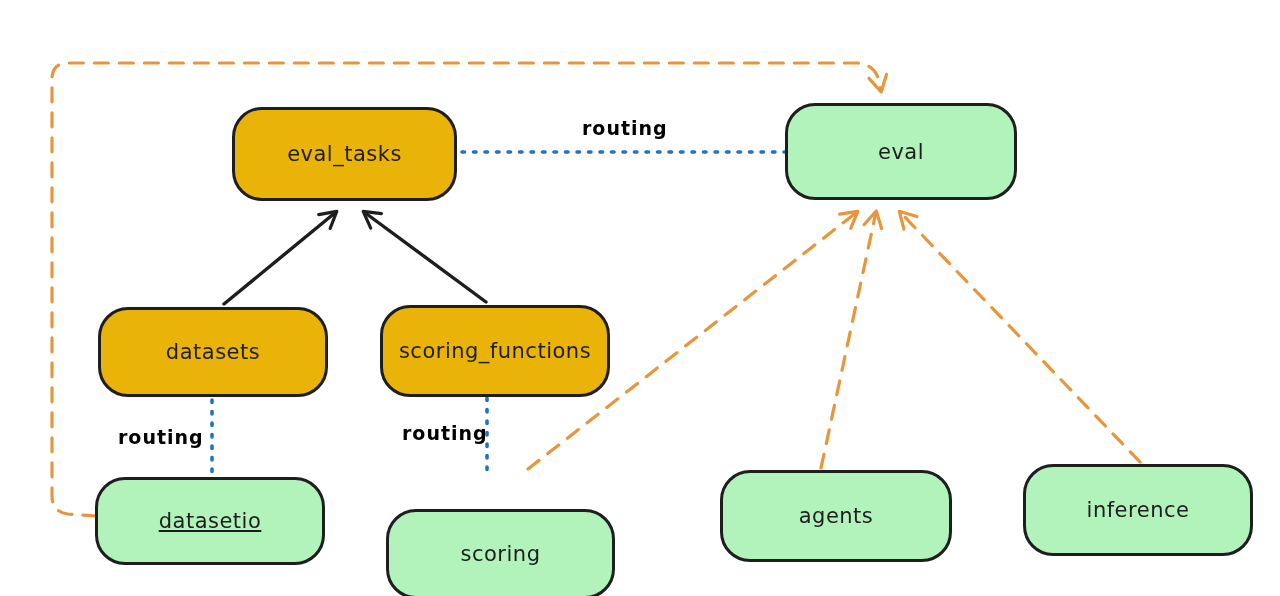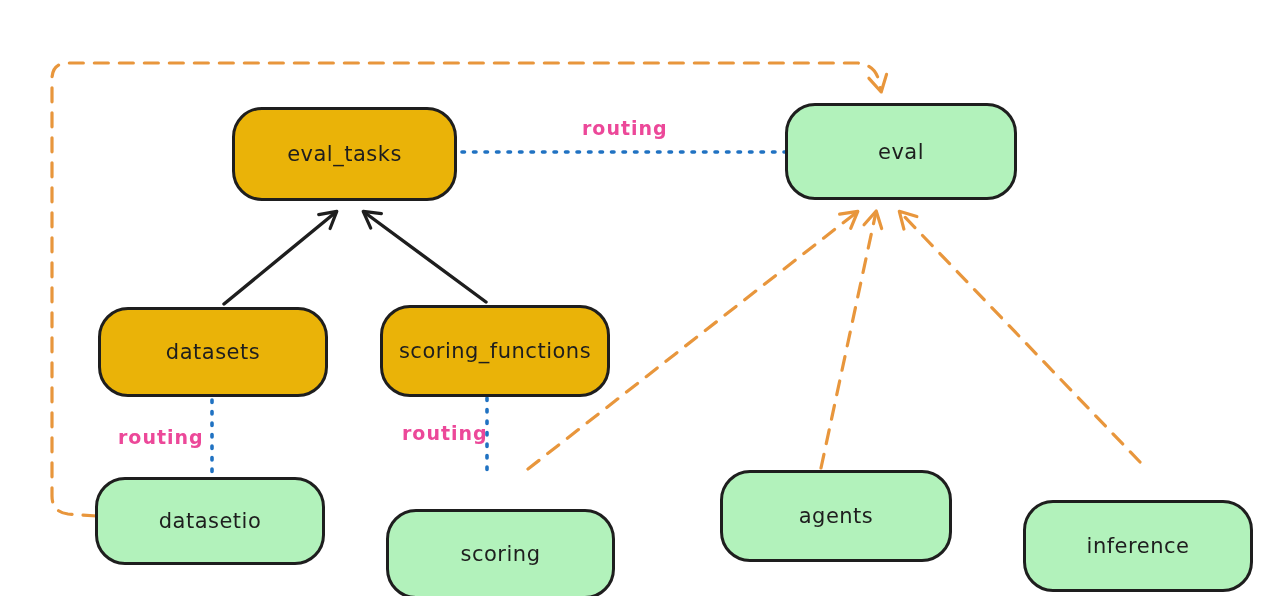--- a/index.html
+++ b/index.html
@@ -33,28 +33,28 @@
     color: #1e1e1e;
     letter-spacing: 0.5px;
   }
   .node-blue  { background: #eab308; }
   .node-green { background: #b2f2bb; }
 
   .node-eval_tasks        { left: 232px;  top: 107px; width: 225px; height: 94px; }
   .node-eval              { left: 785px;  top: 103px; width: 232px; height: 97px; justify-content: center; }
   .node-datasets          { left: 98px;   top: 307px; width: 230px; height: 90px; }
   .node-scoring_functions { left: 380px;  top: 305px; width: 230px; height: 92px; }
-  .node-datasetio         { left: 95px;   top: 477px; width: 230px; height: 88px; }
+  .node-datasetio         { left: 95px;   top: 477px; width: 230px; height: 88px; text-decoration: underline; }
   .node-scoring           { left: 386px;  top: 473px; width: 229px; height: 90px; margin-top: 36px; }
   .node-agents            { left: 708px;  top: 470px; width: 232px; height: 92px; margin-left: 12px; }
-  .node-inference         { left: 1023px; top: 464px; width: 230px; height: 92px; margin-top: 36px; }
+  .node-inference         { left: 1023px; top: 464px; width: 230px; height: 92px; }
 
   .edge-label {
     position: absolute;
-    color: #ec4899;
+    color: #000000;
     font-size: 19px;
     font-weight: bold;
     letter-spacing: 1px;
   }
   .label-routing-main      { left: 582px; top: 117px; }
   .label-routing-datasetio { left: 118px; top: 426px; }
   .label-routing-scoring   { left: 402px; top: 422px; }
 </style>
 </head>
 <body>

